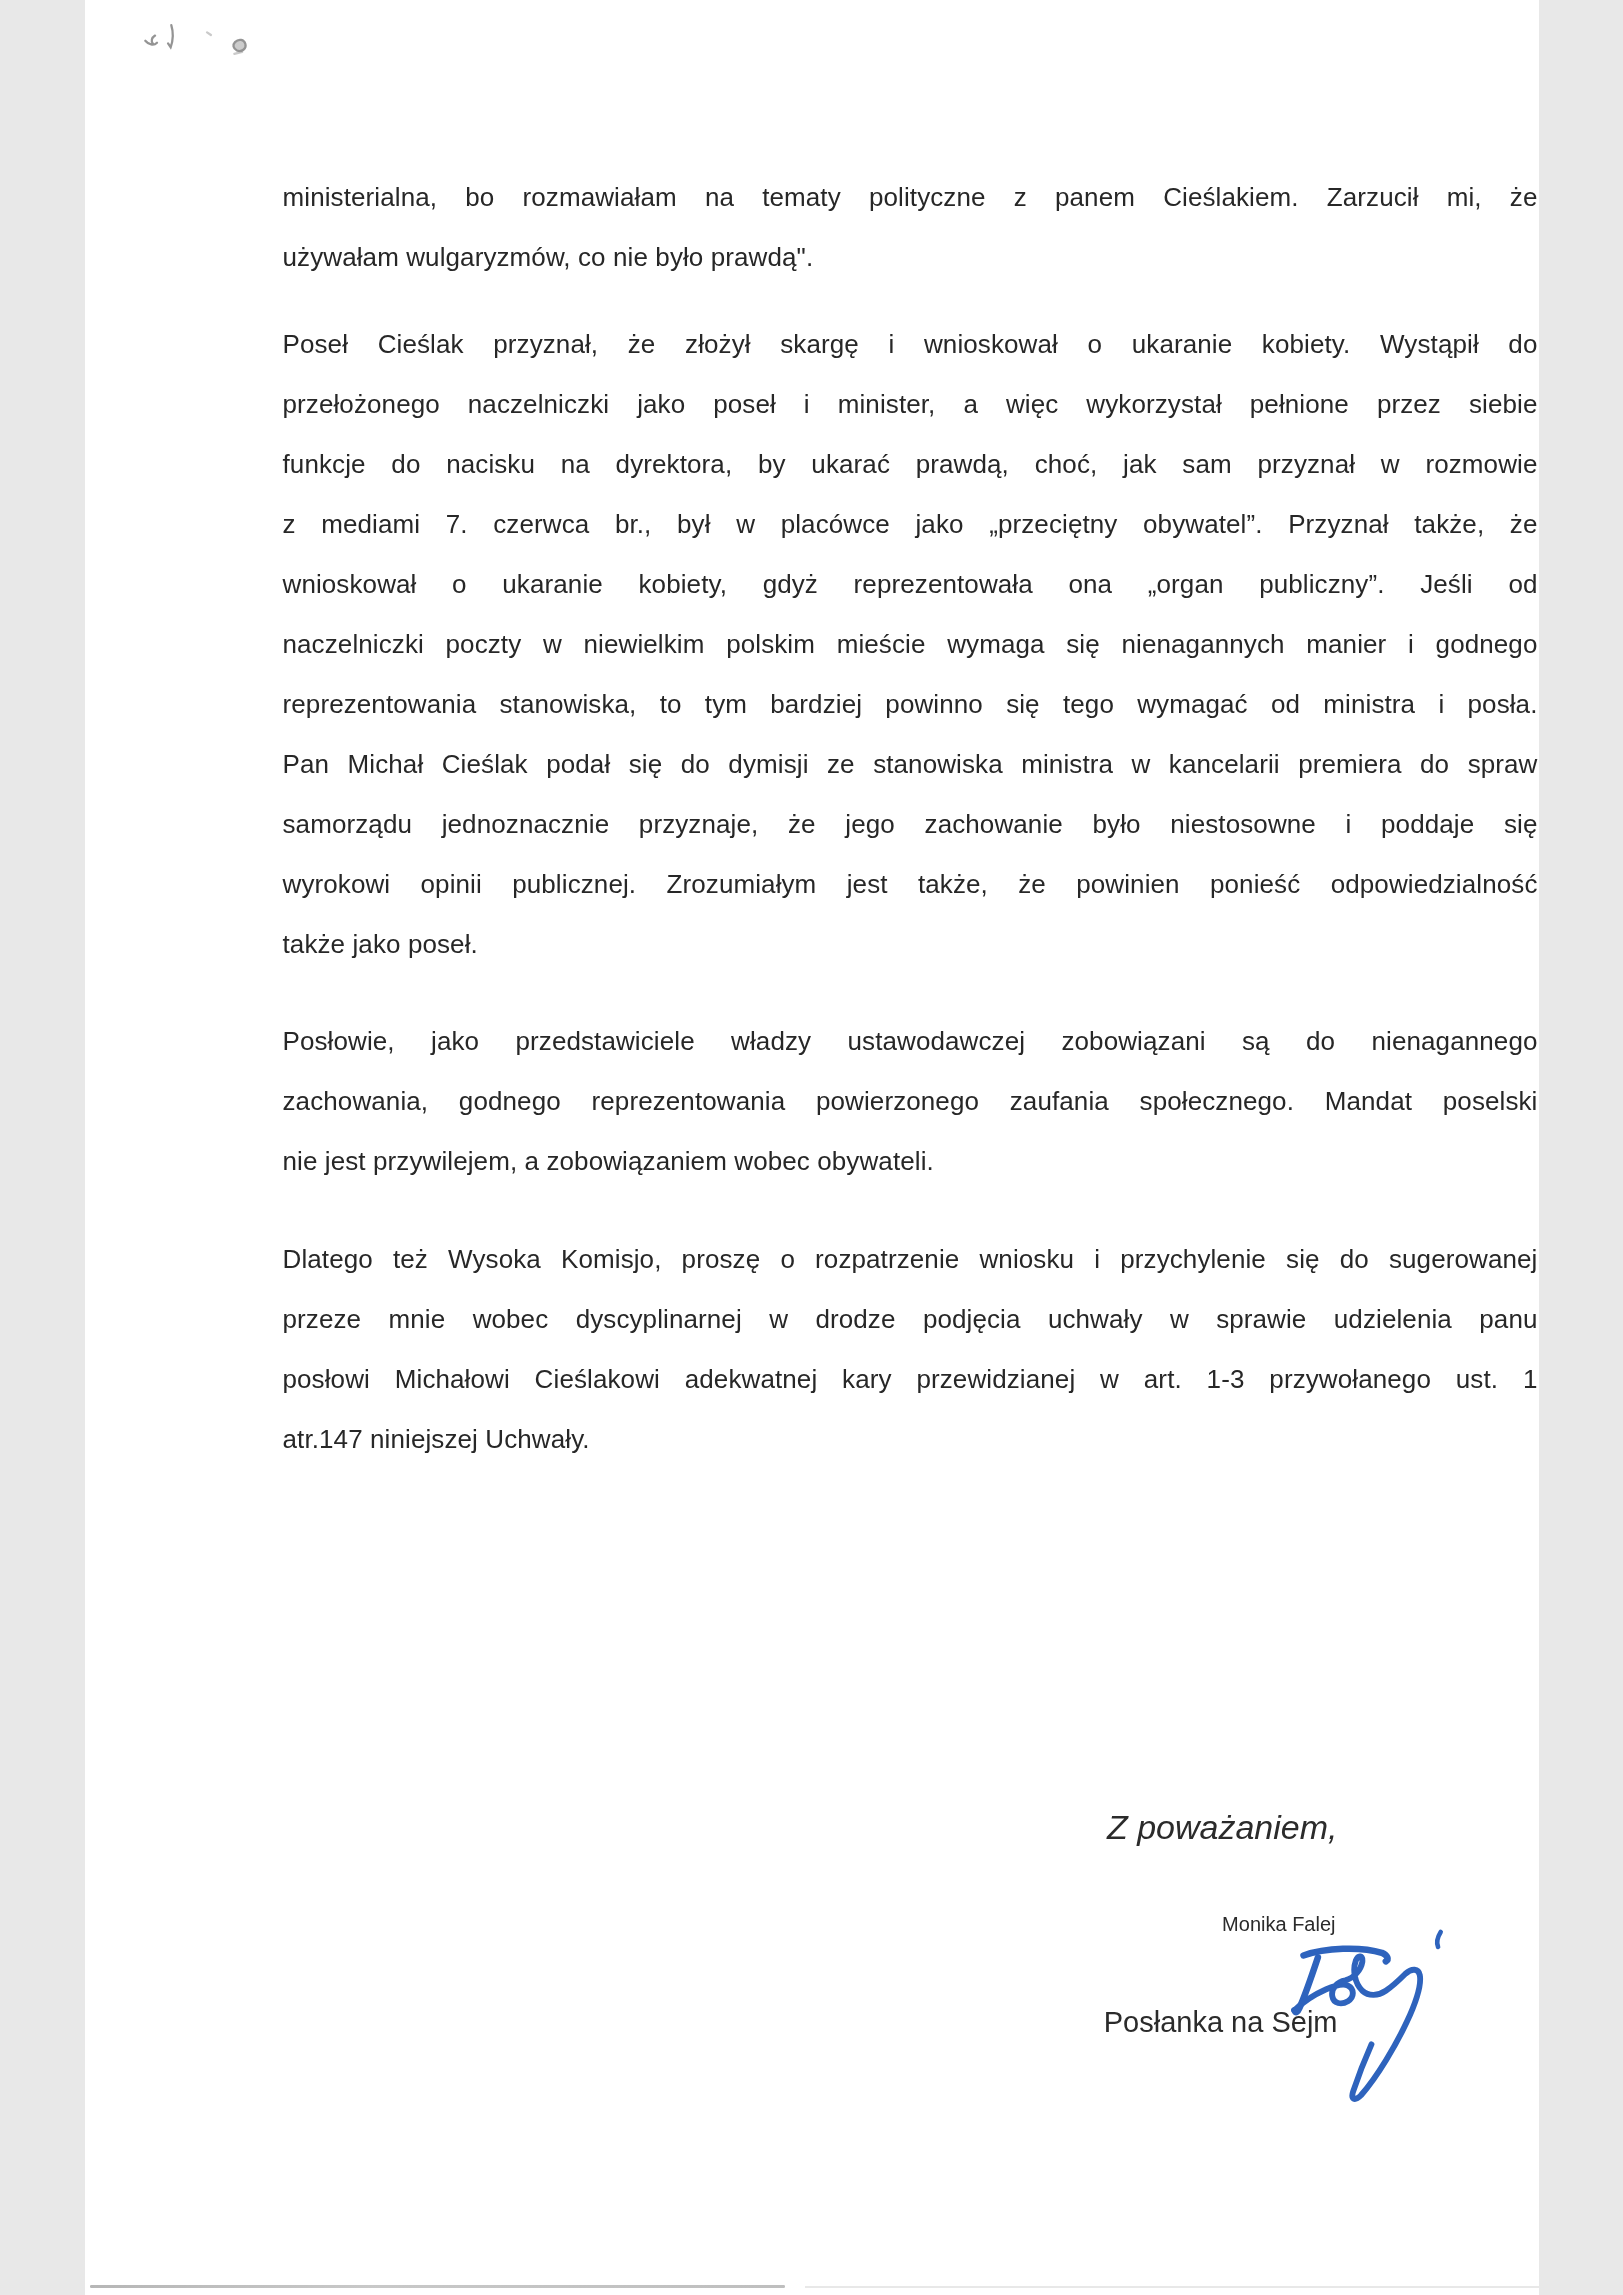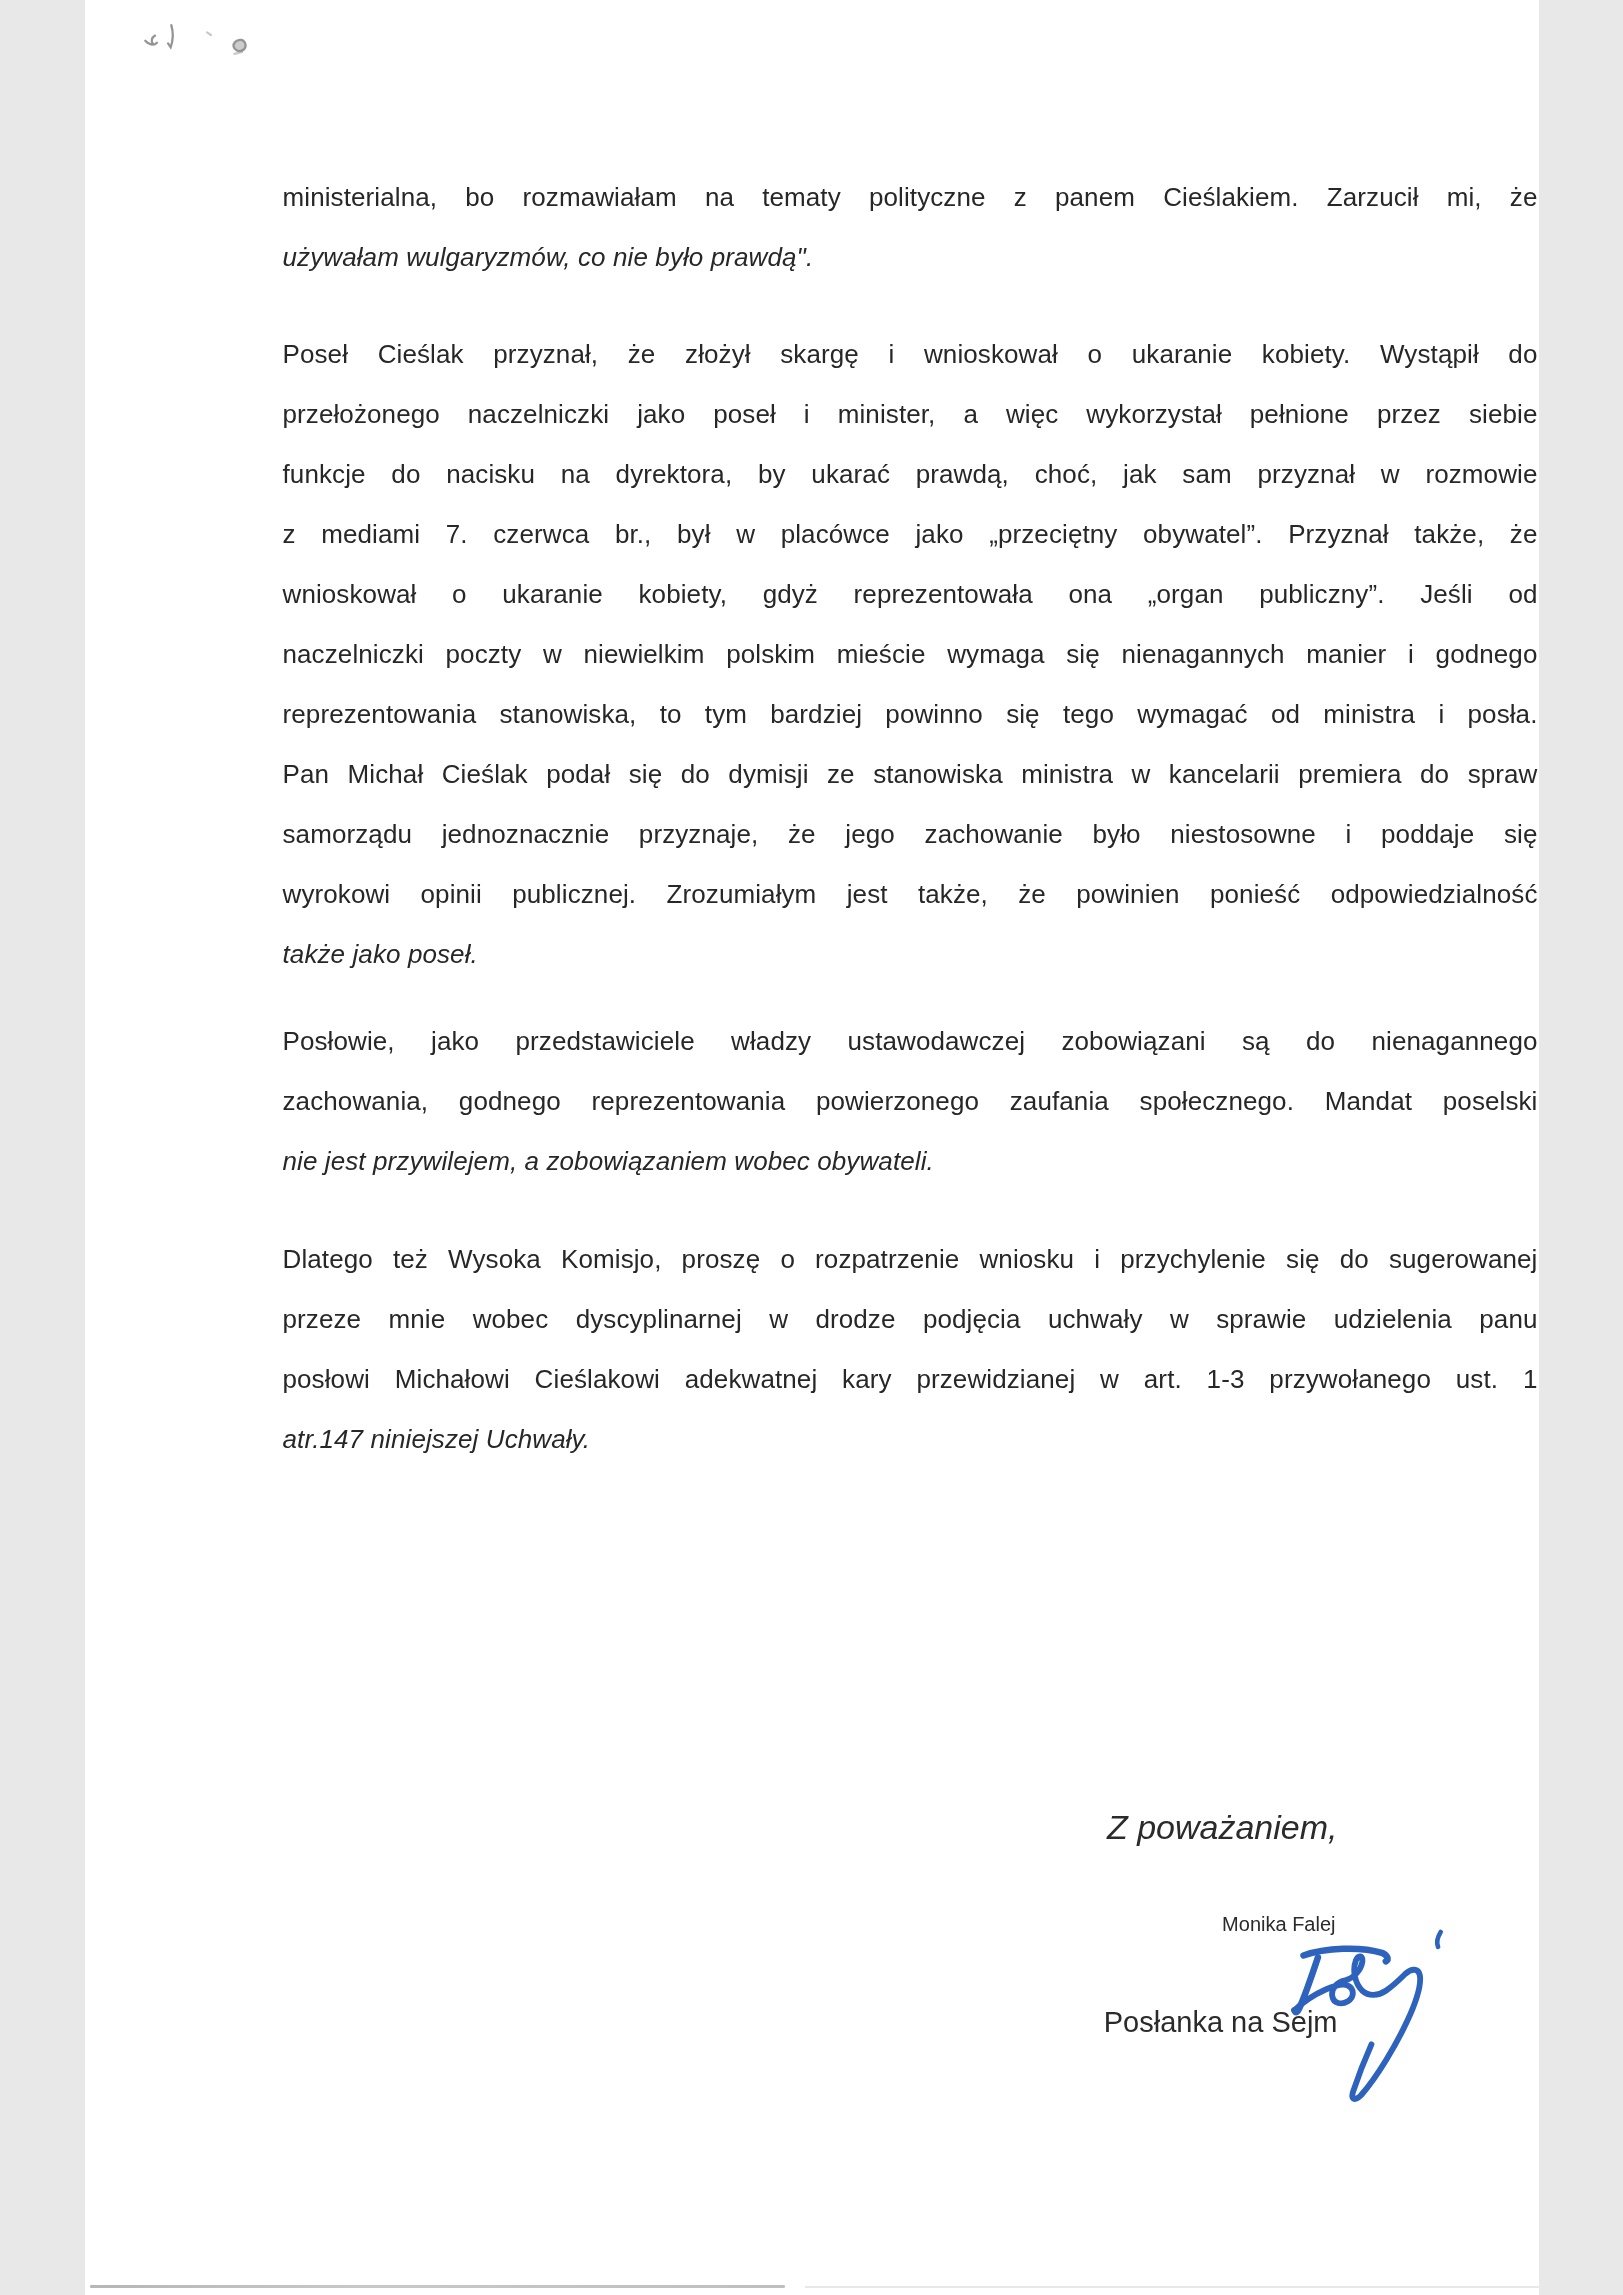--- a/index.html
+++ b/index.html
@@ -22,21 +22,20 @@
     letter-spacing: 0.1px;
   }
   .text-line {
     white-space: nowrap;
     text-align: justify;
     text-align-last: justify;
   }
   .text-line.last {
     text-align: left;
     text-align-last: left;
-    font-style: italic;
   }
   .closing-salutation {
     position: absolute;
     top: 1807px;
     right: 201px;
     font-size: 34px;
     font-style: italic;
     line-height: 41px;
     color: #2b2b2b;
     white-space: nowrap;
@@ -108,21 +107,21 @@
       <path d="M 150,34 C 156,28 164,30 166,37 C 168,44 160,50 153,47 C 147,44 146,38 150,34" fill="#8a8a8a" fill-opacity="0.55"></path>
       <path d="M 149,52 L 161,49" opacity="0.5"></path>
     </g>
   </svg>
 
   <div class="para" style="top:167px">
     <div class="text-line">ministerialna, bo rozmawiałam na tematy polityczne z panem Cieślakiem. Zarzucił mi, że</div>
     <div class="text-line last">używałam wulgaryzmów, co nie było prawdą".</div>
   </div>
 
-  <div class="para" style="top:324px">
+  <div class="para" style="top:314px">
     <div class="text-line">Poseł Cieślak przyznał, że złożył skargę i wnioskował o ukaranie kobiety. Wystąpił do</div>
     <div class="text-line">przełożonego naczelniczki jako poseł i minister, a więc wykorzystał pełnione przez siebie</div>
     <div class="text-line">funkcje do nacisku na dyrektora, by ukarać prawdą, choć, jak sam przyznał w rozmowie</div>
     <div class="text-line">z mediami 7. czerwca br., był w placówce jako „przeciętny obywatel”. Przyznał także, że</div>
     <div class="text-line">wnioskował o ukaranie kobiety, gdyż reprezentowała ona „organ publiczny”. Jeśli od</div>
     <div class="text-line">naczelniczki poczty w niewielkim polskim mieście wymaga się nienagannych manier i godnego</div>
     <div class="text-line">reprezentowania stanowiska, to tym bardziej powinno się tego wymagać od ministra i posła.</div>
     <div class="text-line">Pan Michał Cieślak podał się do dymisji ze stanowiska ministra w kancelarii premiera do spraw</div>
     <div class="text-line">samorządu jednoznacznie przyznaje, że jego zachowanie było niestosowne i poddaje się</div>
     <div class="text-line">wyrokowi opinii publicznej. Zrozumiałym jest także, że powinien ponieść odpowiedzialność</div>

